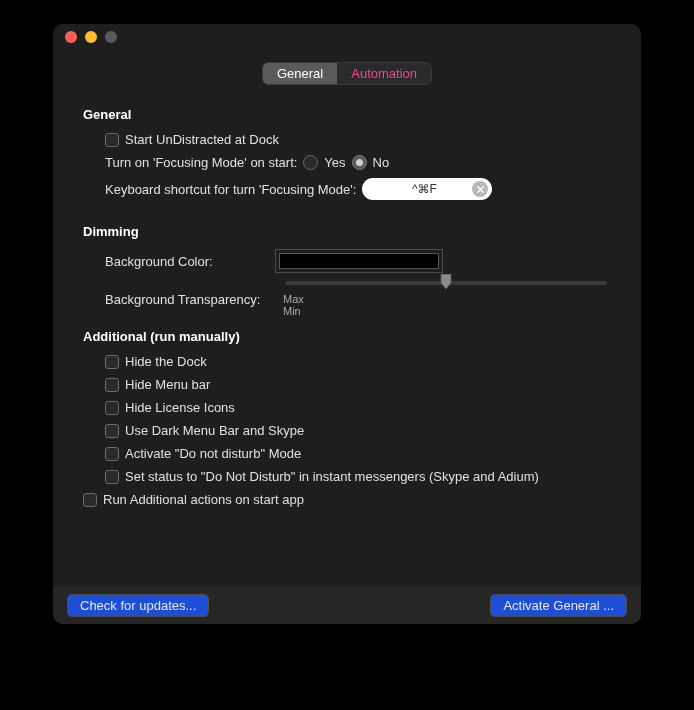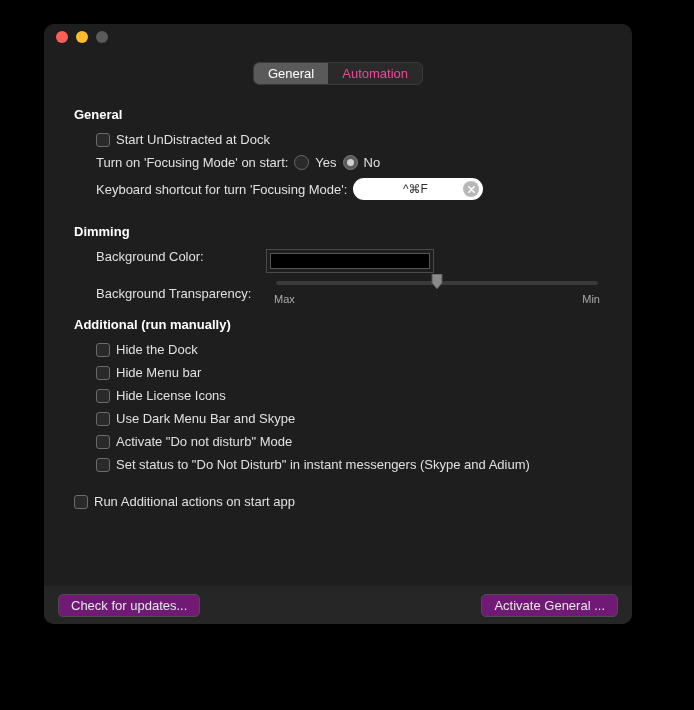--- a/index.html
+++ b/index.html
@@ -7,21 +7,21 @@
     background: #000;
     font-family: -apple-system, BlinkMacSystemFont, "Helvetica Neue", sans-serif;
     font-size: 13px;
     color: #e0e0e0;
     width: 694px;
     height: 710px;
     overflow: hidden;
   }
   .window {
     position: absolute;
-    left: 44px;
+    left: 53px;
     top: 24px;
     width: 588px;
     height: 600px;
     background: #1e1e1e;
     border-radius: 10px;
     box-shadow: 0 10px 40px rgba(0,0,0,0.6);
     overflow: hidden;
   }
   .titlebar {
     height: 26px;
@@ -164,43 +164,44 @@
     height: 16px;
   }
   .slider-thumb svg { display: block; }
   .slider-labels {
     display: flex;
     justify-content: space-between;
     font-size: 11px;
     color: #aaa;
     margin-top: 8px;
     padding: 0 2px;
+    flex-direction: column;
   }
   .bottombar {
     position: absolute;
     left: 0; right: 0; bottom: 0;
     height: 38px;
     background: #262626;
     display: flex;
     align-items: center;
     justify-content: space-between;
     padding: 0 14px;
   }
   .btn {
-    background: #701a75;
+    background: #1d4ed8;
     color: #e8e8e8;
     border: 1px solid #4e4e4e;
     border-radius: 5px;
     padding: 3px 12px;
     font-size: 13px;
     cursor: default;
   }
   .dim-row {
     display: flex;
-    align-items: flex-start;
+    align-items: center;
     padding: 4px 0 4px 22px;
     gap: 10px;
   }
   .dim-label {
     width: 160px;
   }
   .trans-label {
     width: 160px;
   }
 </style>
@@ -296,21 +297,21 @@
     </div>
     <div class="row">
       <div class="checkbox"></div>
       <span class="label">Activate "Do not disturb" Mode</span>
     </div>
     <div class="row">
       <div class="checkbox"></div>
       <span class="label">Set status to "Do Not Disturb" in instant messengers (Skype and Adium)</span>
     </div>
 
-    <div class="row" style="padding-left:0; margin-top:14px">
+    <div class="row" style="padding-left:0; ">
       <div class="checkbox"></div>
       <span class="label">Run Additional actions on start app</span>
     </div>
 
   </div>
 
   <div class="bottombar">
     <div class="btn">Check for updates...</div>
     <div class="btn">Activate General ...</div>
   </div>

